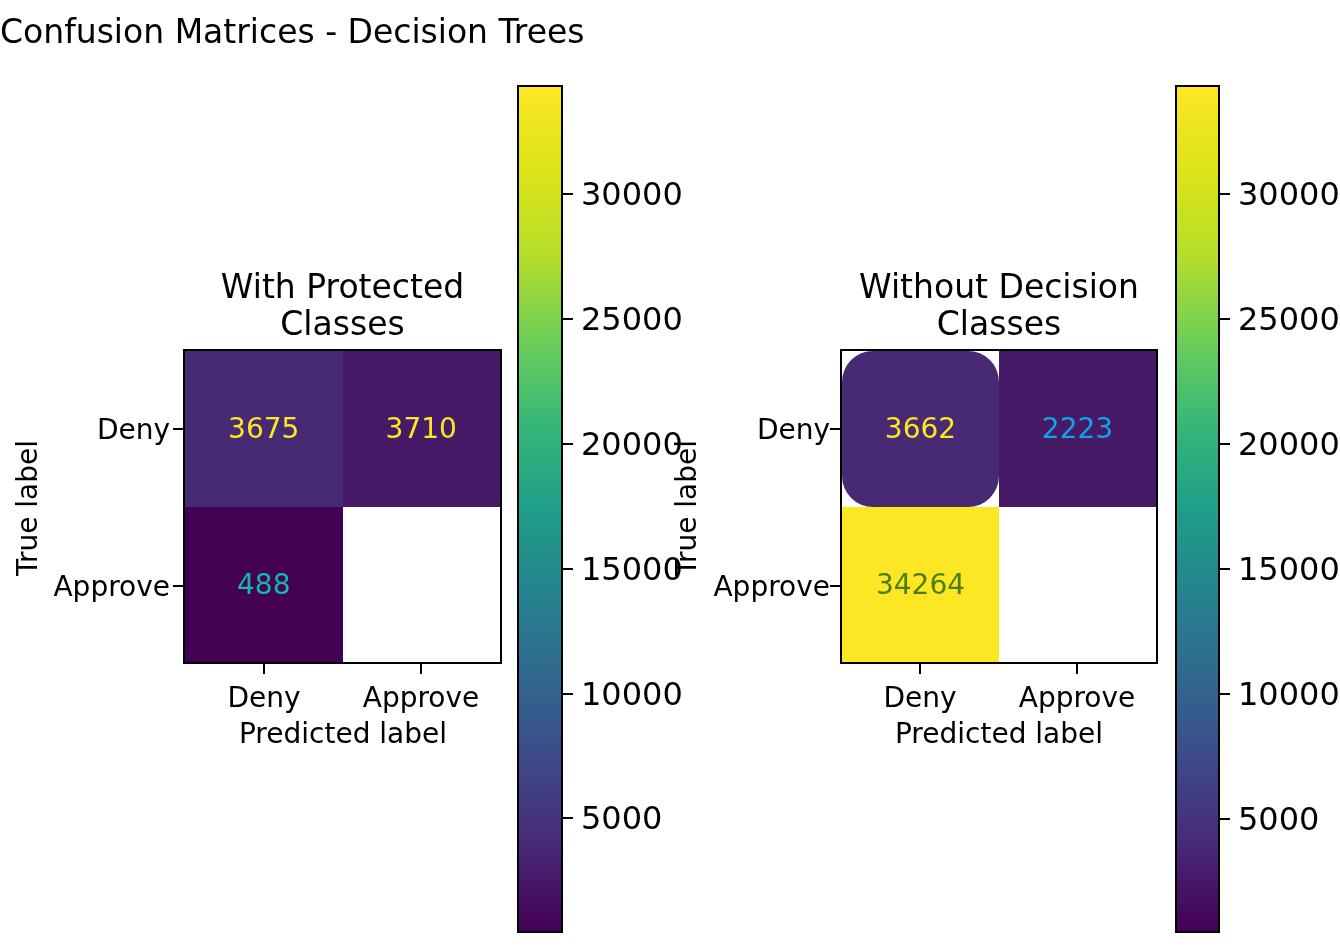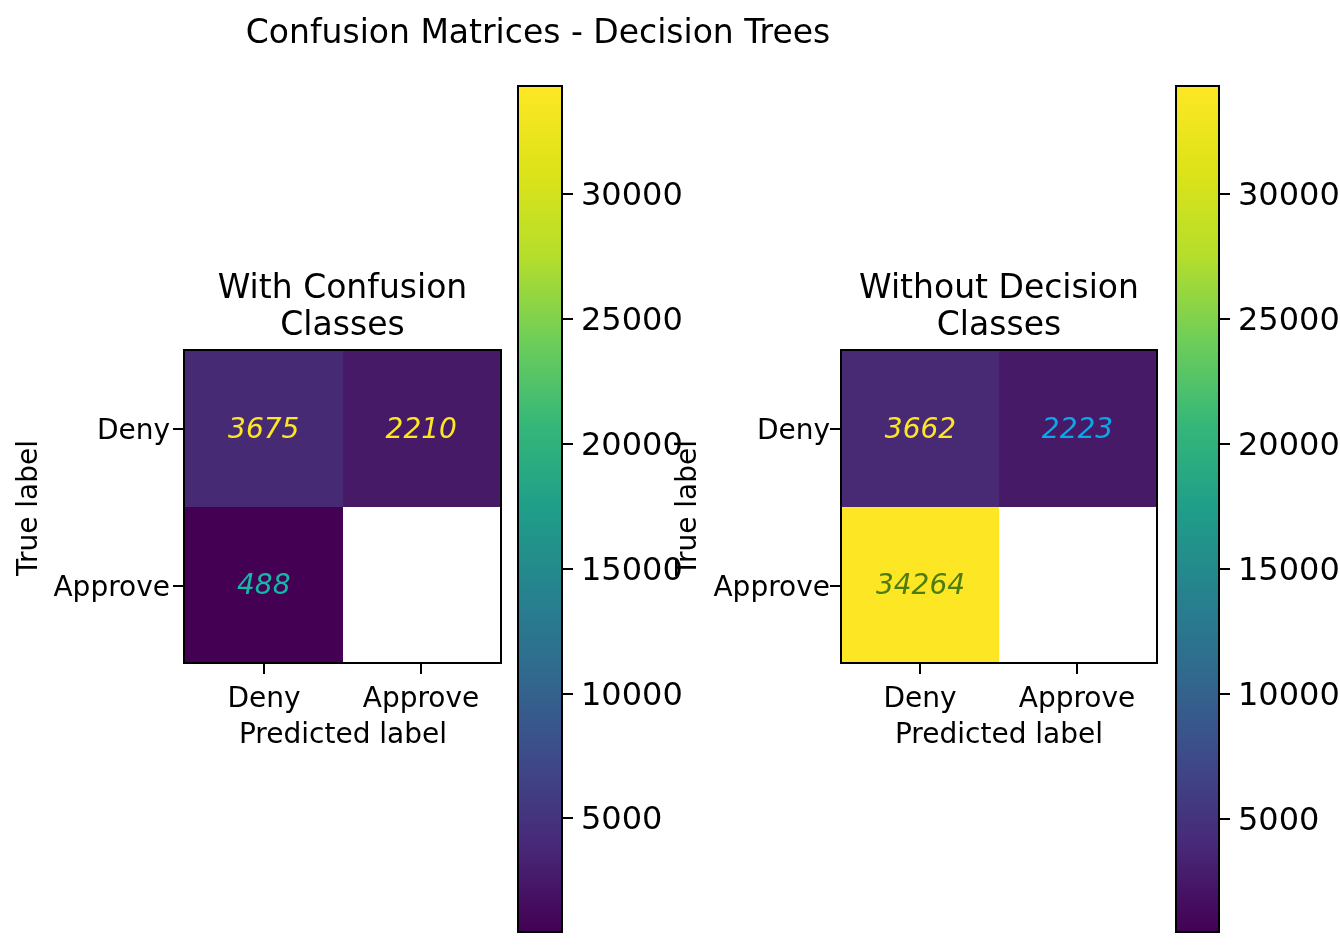--- a/index.html
+++ b/index.html
@@ -1,24 +1,24 @@
 <!DOCTYPE html>
 <html><head>
 <meta charset="utf-8">
 <style>
   html,body{margin:0;padding:0;background:#fff;}
   .fig{
     position:relative;width:1340px;height:950px;background:#ffffff;
     font-family:"DejaVu Sans","Liberation Sans",sans-serif;color:#000;overflow:hidden;
   }
-  .suptitle{position:absolute;left:0;top:12px;width:1076px;text-align:center;font-size:33px;}
+  .suptitle{position:absolute;left:0;top:12px;width:1076px;text-align:left;font-size:33px;}
   .ax-title{position:absolute;top:268px;text-align:center;font-size:33px;line-height:37px;}
   .matrix{position:absolute;top:349px;height:315px;border:2px solid #000;box-sizing:border-box;
           display:grid;grid-template-columns:1fr 1fr;grid-template-rows:1fr 1fr;}
-  .cell{display:flex;align-items:center;justify-content:center;font-size:28px;font-style:italic;}
+  .cell{display:flex;align-items:center;justify-content:center;font-size:28px;}
   .ylabel{position:absolute;font-size:28px;white-space:nowrap;
           transform:translate(-50%,-50%) rotate(-90deg);}
   .ytick-label{position:absolute;font-size:28px;width:170px;text-align:right;
                transform:translateY(-50%);white-space:nowrap;}
   .xtick-label{position:absolute;top:681px;font-size:28px;transform:translateX(-50%);white-space:nowrap;}
   .xlabel{position:absolute;top:717px;font-size:28px;transform:translateX(-50%);white-space:nowrap;}
   .tick-h{position:absolute;height:2px;width:10px;background:#000;}
   .tick-v{position:absolute;width:2px;height:10px;background:#000;top:664px;}
   .cbar{position:absolute;top:85px;height:848px;border:2px solid #000;box-sizing:border-box;}
   .cbar-grad{position:absolute;left:0;top:0;width:100%;height:100%;}
@@ -29,34 +29,34 @@
   .p1.matrix{left:840px;width:318px;}
 </style>
 </head>
 <body>
 
 <div class="fig">
 
   <div class="suptitle">Confusion Matrices - Decision Trees</div>
 
   <div class="ax-title p0-title" style="left:185px;width:315px;">
-    <div>With Confusion</div>
+    <div>With Protected</div>
     <div>Classes</div>
   </div>
 
   <div class="ylabel" style="left:27px;top:508px;">True label</div>
 
   <div class="ytick-label" style="left:0px;top:429px;">Deny</div>
   <div class="ytick-label" style="left:0px;top:586px;">Approve</div>
   <div class="tick-h" style="left:173px;top:428px;"></div>
   <div class="tick-h" style="left:173px;top:585px;"></div>
 
   <div class="matrix p0">
     <div class="cell" style="background: rgb(71, 42, 116); color: rgb(253, 231, 37);">3675</div>
-    <div class="cell" style="background: rgb(71, 26, 103); color: rgb(253, 231, 37);">2210</div>
+    <div class="cell" style="background: rgb(71, 26, 103); color: rgb(253, 231, 37);">3710</div>
     <div class="cell" style="background: rgb(68, 1, 84); color: #14b8a6;">488</div>
   </div>
 
   <div class="tick-v" style="left:263px;"></div>
   <div class="tick-v" style="left:420px;"></div>
   <div class="xtick-label" style="left:264px;">Deny</div>
   <div class="xtick-label" style="left:421px;">Approve</div>
   <div class="xlabel" style="left:343px;">Predicted label</div>
 
   <div class="cbar" style="left:517px;width:46px;">
@@ -81,21 +81,21 @@
   </div>
 
   <div class="ylabel" style="left:686px;top:508px;">True label</div>
 
   <div class="ytick-label" style="left:660px;top:429px;">Deny</div>
   <div class="ytick-label" style="left:660px;top:586px;">Approve</div>
   <div class="tick-h" style="left:830px;top:428px;"></div>
   <div class="tick-h" style="left:830px;top:585px;"></div>
 
   <div class="matrix p1">
-    <div class="cell" style="background: rgb(71, 42, 115); color: rgb(253, 231, 37);">3662</div>
+    <div class="cell" style="background: rgb(71, 42, 115); color: rgb(253, 231, 37); border-radius: 31px;">3662</div>
     <div class="cell" style="background: rgb(71, 26, 104); color: #0ea5e9;">2223</div>
     <div class="cell" style="background: rgb(253, 231, 37); color: #4d7c0f;">34264</div>
   </div>
 
   <div class="tick-v" style="left:919px;"></div>
   <div class="tick-v" style="left:1076px;"></div>
   <div class="xtick-label" style="left:920px;">Deny</div>
   <div class="xtick-label" style="left:1077px;">Approve</div>
   <div class="xlabel" style="left:999px;">Predicted label</div>
 

